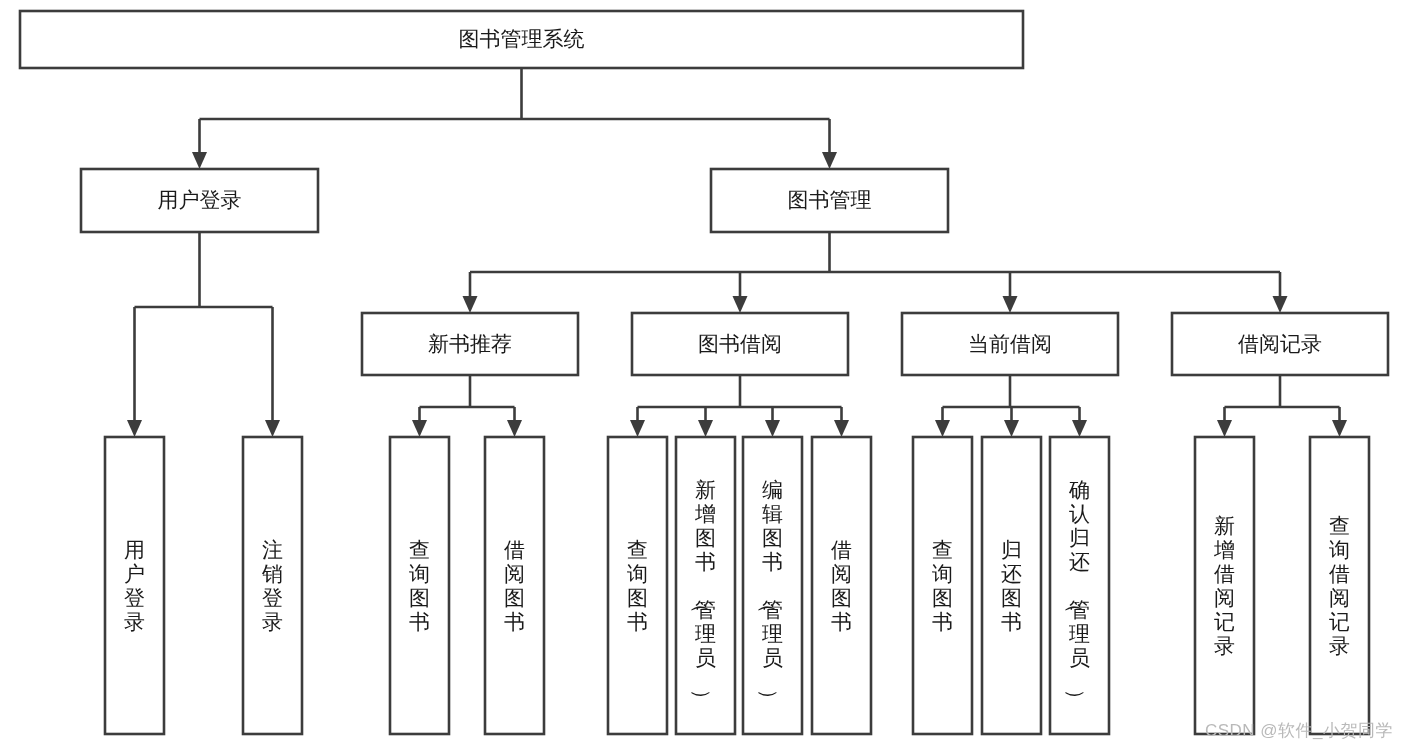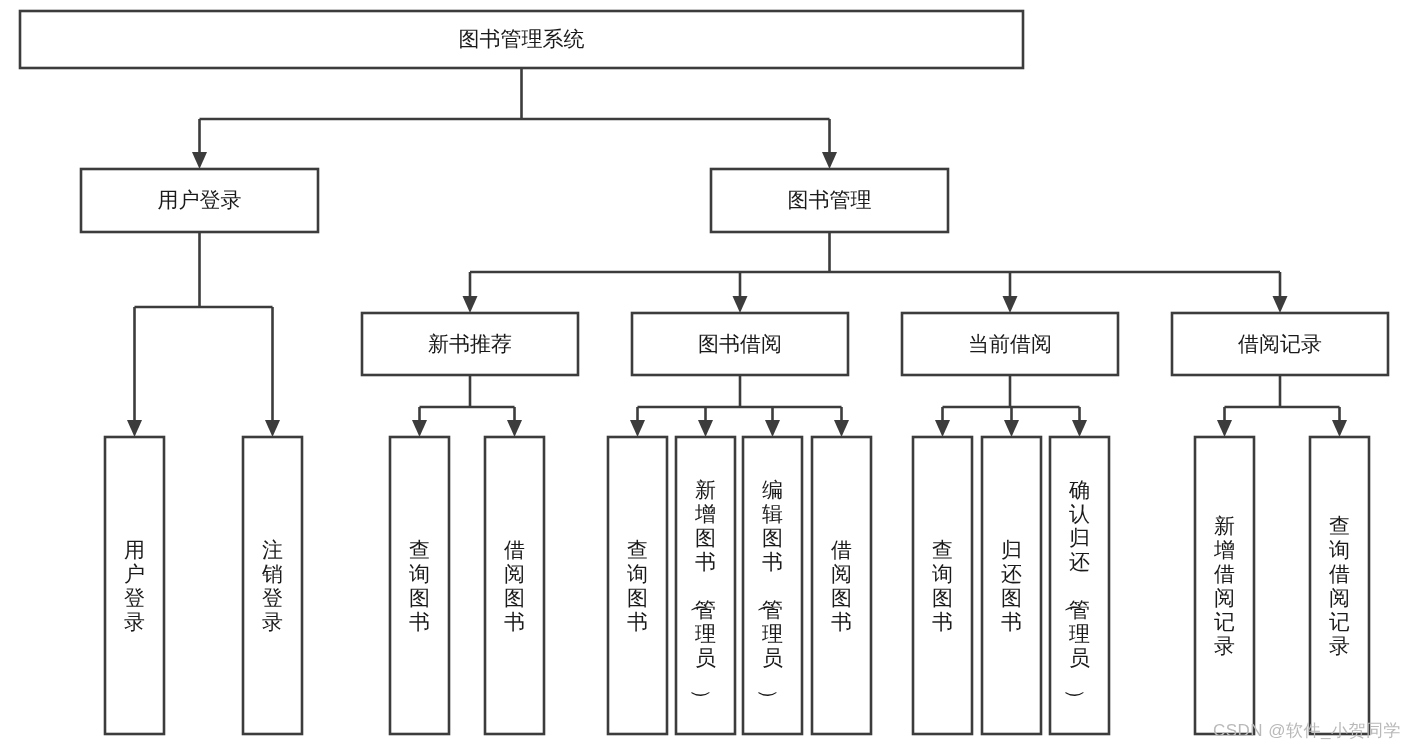--- a/index.html
+++ b/index.html
@@ -14,21 +14,21 @@
     fill:#1a1a1a;font-size:21px;text-anchor:middle;
     dominant-baseline:middle;
   }
   .leaf-label{
     font-family:"Liberation Sans","DejaVu Sans",sans-serif;
     fill:#1a1a1a;font-size:21px;text-anchor:middle;
   }
   .link{stroke:#3c3c3c;stroke-width:2.6;fill:none;stroke-linecap:butt;}
   .arrow-head{fill:#3c3c3c;stroke:none;}
   .watermark{
-    position:absolute;right:4px;bottom:5px;
+    position:absolute;right:12px;bottom:5px;
     font-family:"Liberation Sans","DejaVu Sans",sans-serif;
     font-size:17px;color:#b9b9b9;white-space:nowrap;letter-spacing:0.5px;
   }
 </style>
 </head>
 <body>
 
 <svg id="canvas" viewBox="0 0 1405 747">
   <g id="links-layer">
       <path d="M 521.5 68 L 521.5 119" class="link"></path>

